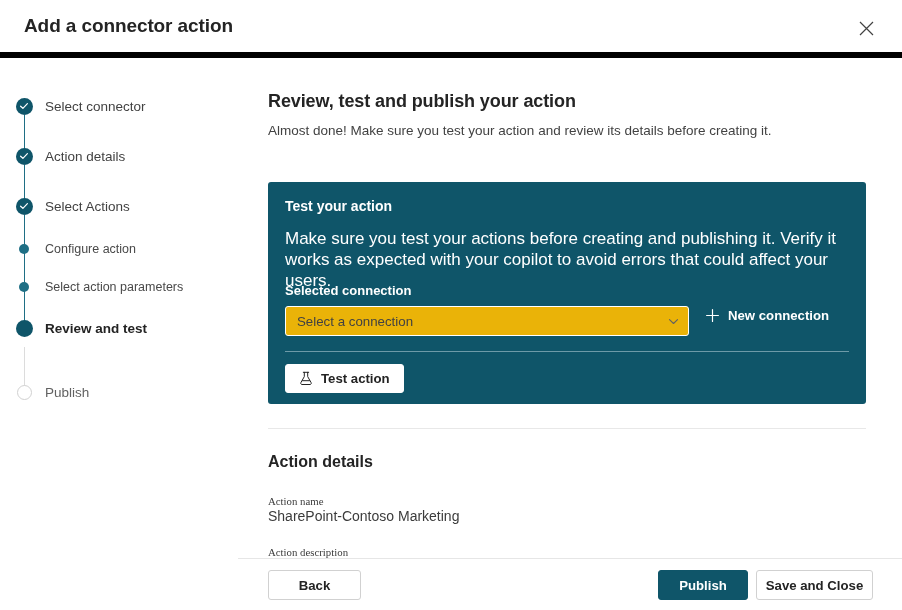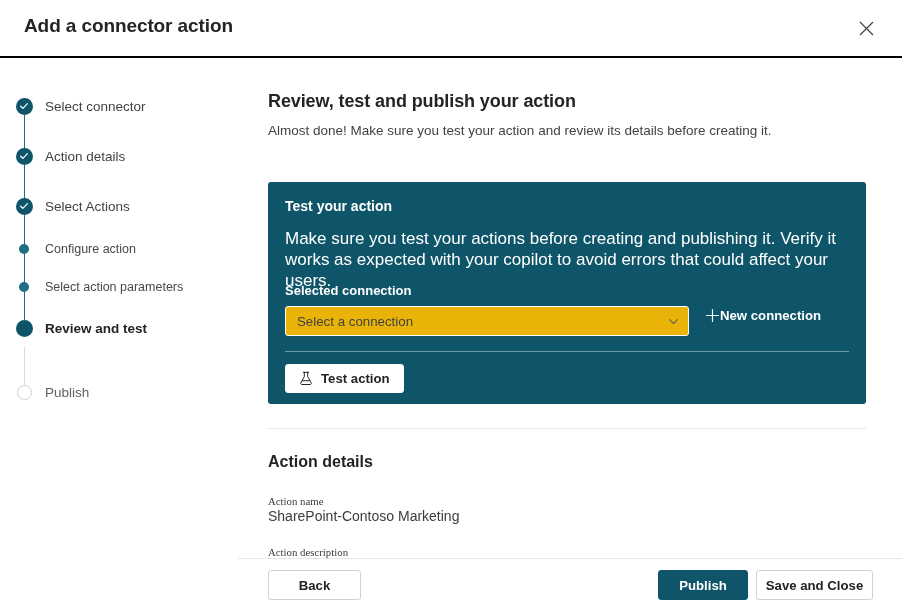--- a/index.html
+++ b/index.html
@@ -24,21 +24,21 @@
     background: #ffffff;
     overflow: hidden;
   }
 
   
   .titlebar {
     position: absolute;
     left: 0; top: 0;
     width: 902px;
     height: 58px;
-    border-bottom: 2px solid #000000;
+    border-bottom: 6px solid #000000;
   }
   .dialog-title {
     position: absolute;
     left: 24px;
     top: 15px;
     font-size: 19px;
     font-weight: bold;
     color: #242424;
     letter-spacing: -0.1px;
   }
@@ -209,21 +209,21 @@
     font-size: 13.3px;
     color: #424242;
   }
   .chev { color: #616161; display: flex; align-items: center; }
   .new-conn {
     position: absolute;
     left: 437px;
     top: 126px;
     display: flex;
     align-items: center;
-    gap: 0;
+    gap: 8px;
     cursor: pointer;
     color: #ffffff;
   }
   .plus-icon { display: flex; align-items: center; }
   .new-conn-label {
     font-size: 13.2px;
     font-weight: bold;
   }
   .card-divider {
     position: absolute;

